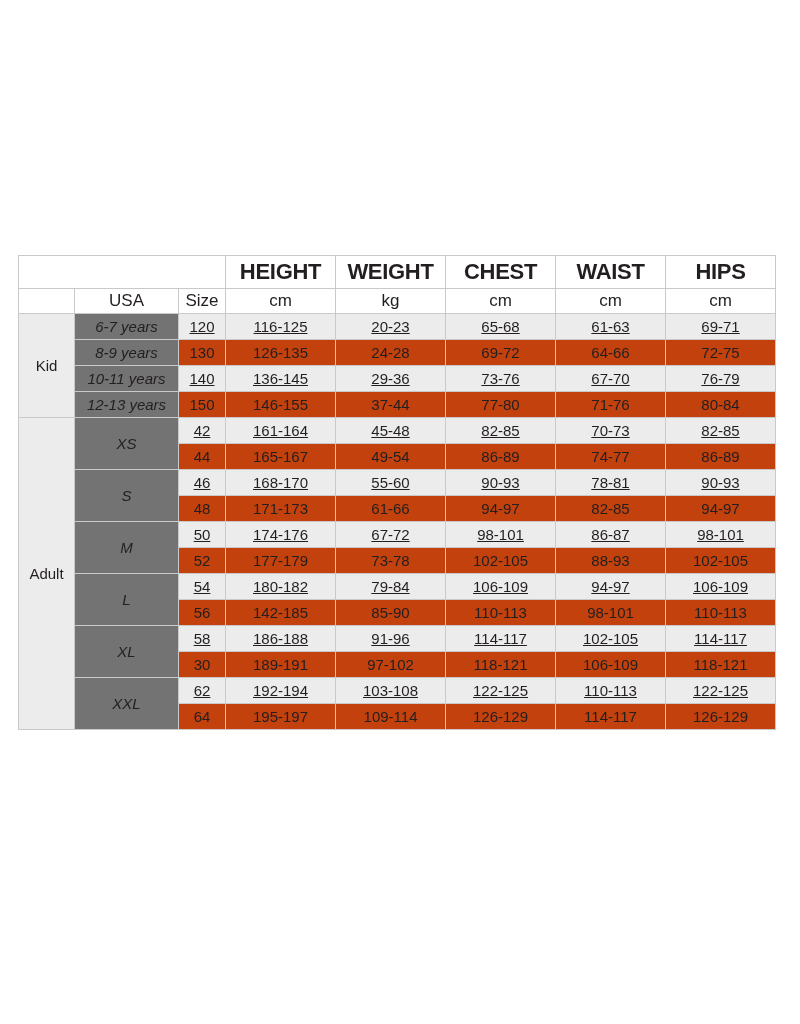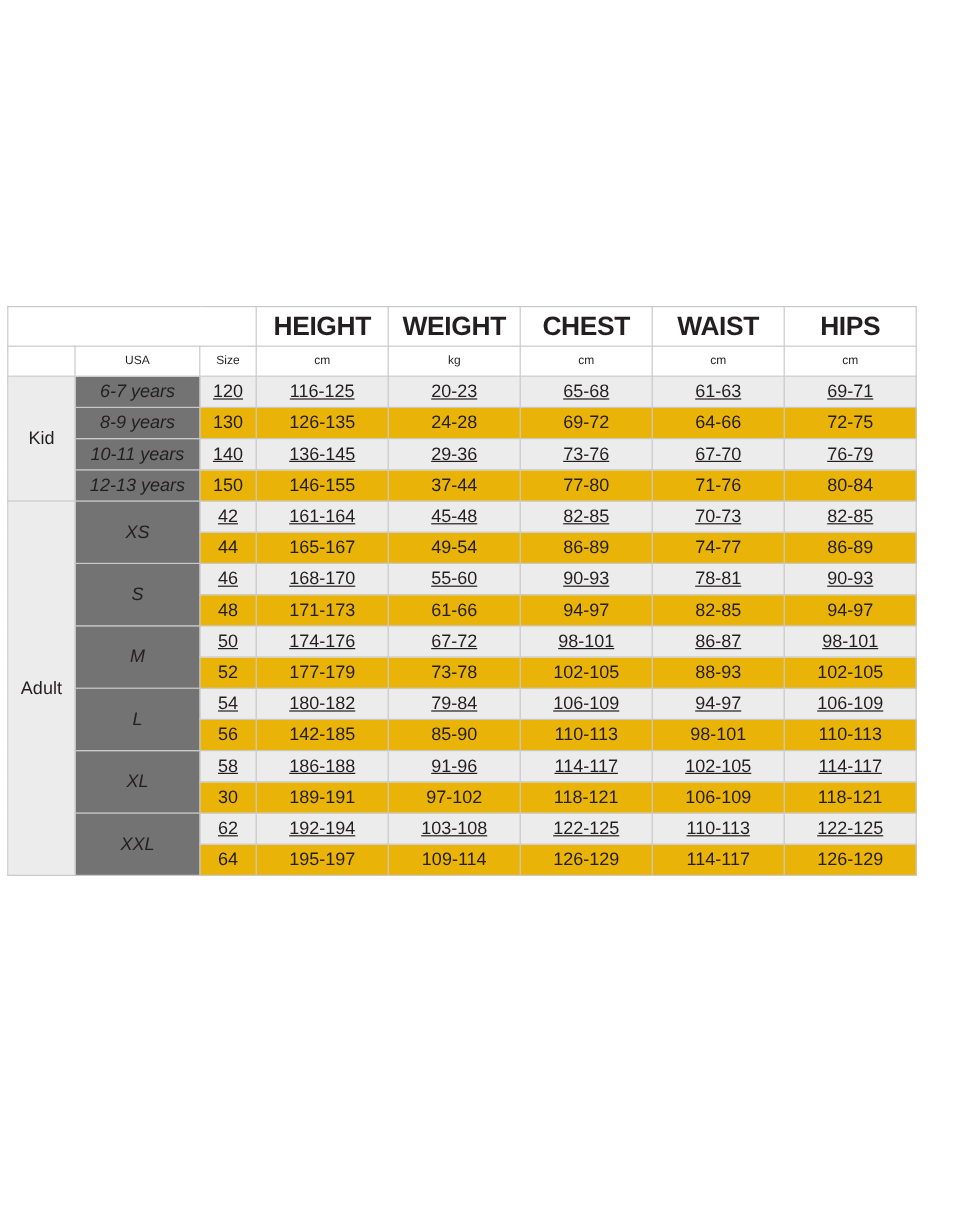--- a/index.html
+++ b/index.html
@@ -17,21 +17,21 @@
   }
   .sheet {
     position: absolute;
     left: 0;
     top: 0;
     width: 800px;
     height: 1024px;
   }
   .table-wrap {
     position: absolute;
-    left: 6px;
+    left: 18px;
     top: 255px;
     width: 757px;
   }
   table.size-chart {
     border-collapse: collapse;
     width: 757px;
     table-layout: fixed;
   }
   table.size-chart td,
   table.size-chart th {
@@ -58,21 +58,21 @@
     font-weight: bold;
     height: 32px;
     line-height: 32px;
     letter-spacing: -0.3px;
   }
   tr.head-main td.blank {
     border-right: 1px solid #c9c9c9;
   }
   
   tr.head-units td {
-    font-size: 10px;
+    font-size: 17px;
     height: 24px;
     line-height: 24px;
   }
   td.white {
     background: #ffffff;
   }
   td.group-cell {
     background: #ececec;
     font-size: 16px;
   }
@@ -80,21 +80,21 @@
     background: #ffffff;
     font-size: 16px;
   }
   td.usa-label {
     background: #737373;
     font-size: 15px;
     font-style: italic;
   }
   
   tr.row-shaded td.data { background: #ececec; text-decoration: underline; }
-  tr.row-white  td.data { background: #eab308; }
+  tr.row-white  td.data { background: #c2410c; }
 
   
   .logo {
     position: absolute;
     left: 16px;
     top: 730px;
     width: 270px;
     height: 60px;
   }
   .logo-text {

